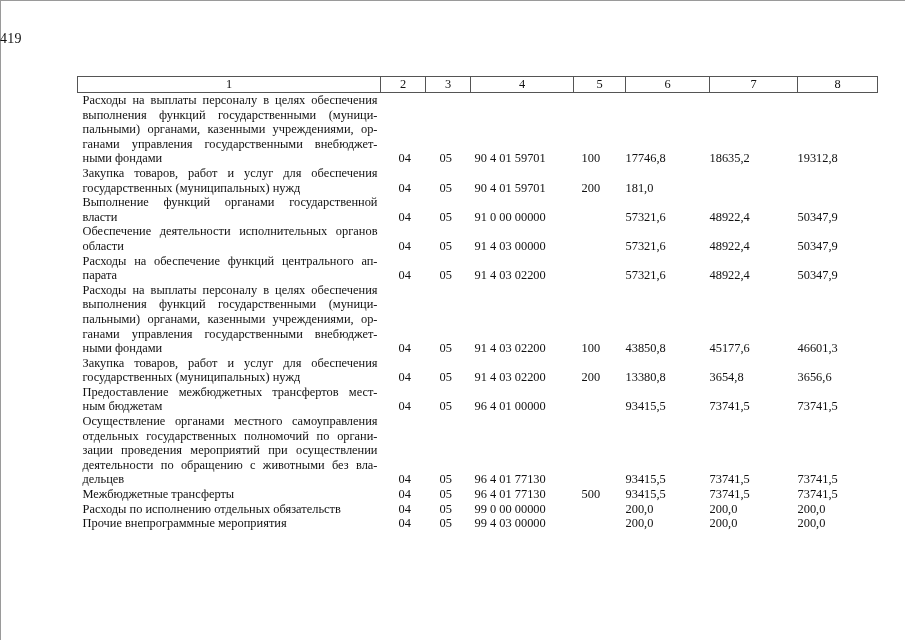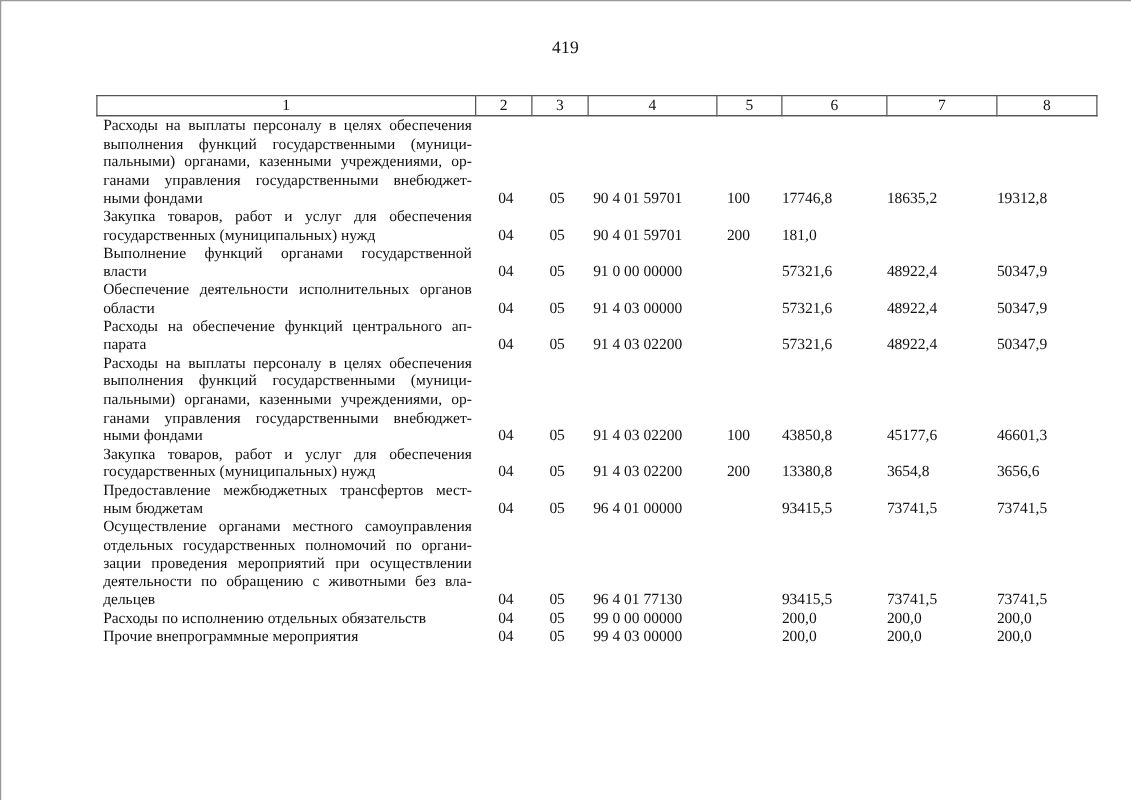--- a/index.html
+++ b/index.html
@@ -1,20 +1,20 @@
 <!DOCTYPE html>
 <html><head>
 <meta charset="utf-8">
 <style>
   html, body { margin: 0; padding: 0; background: #ffffff; }
   body { width: 905px; height: 640px; position: relative; overflow: hidden;
          font-family: "Liberation Serif", "DejaVu Serif", serif; color: #111; }
   .page-frame { position: absolute; left: 0; top: 0; width: 905px; height: 640px;
                 border-left: 1px solid #9a9a9a; border-top: 1px solid #9a9a9a; box-sizing: border-box; }
-  .page-number { position: absolute; left: 0; width: 905px; top: 31px; text-align: center;
+  .page-number { position: absolute; left: 0; width: 905px; top: 31px; text-align: left;
                  font-size: 14px; letter-spacing: 0.2px; }
   table.budget { position: absolute; left: 77px; top: 76px; border-collapse: collapse;
                  table-layout: fixed; width: 800px; font-size: 12.4px; line-height: 14.6px; }
   table.budget col.c1 { width: 303px; }
   table.budget col.c2 { width: 45px; }
   table.budget col.c3 { width: 45px; }
   table.budget col.c4 { width: 103px; }
   table.budget col.c5 { width: 52px; }
   table.budget col.c6 { width: 84px; }
   table.budget col.c7 { width: 88px; }
@@ -186,20 +186,32 @@
         <td class="rz">04</td>
         <td class="pr">05</td>
         <td class="csr">96 4 01 77130</td>
         <td class="vr"></td>
         <td class="num v6">93415,5</td>
         <td class="num v7">73741,5</td>
         <td class="num v8">73741,5</td>
       </tr>
       <tr>
         <td class="name">
+          <span class="line last">Межбюджетные трансферты</span>
+        </td>
+        <td class="rz">04</td>
+        <td class="pr">05</td>
+        <td class="csr">96 4 01 77130</td>
+        <td class="vr">500</td>
+        <td class="num v6">93415,5</td>
+        <td class="num v7">73741,5</td>
+        <td class="num v8">73741,5</td>
+      </tr>
+      <tr>
+        <td class="name">
           <span class="line last">Расходы по исполнению отдельных обязательств</span>
         </td>
         <td class="rz">04</td>
         <td class="pr">05</td>
         <td class="csr">99 0 00 00000</td>
         <td class="vr"></td>
         <td class="num v6">200,0</td>
         <td class="num v7">200,0</td>
         <td class="num v8">200,0</td>
       </tr>

